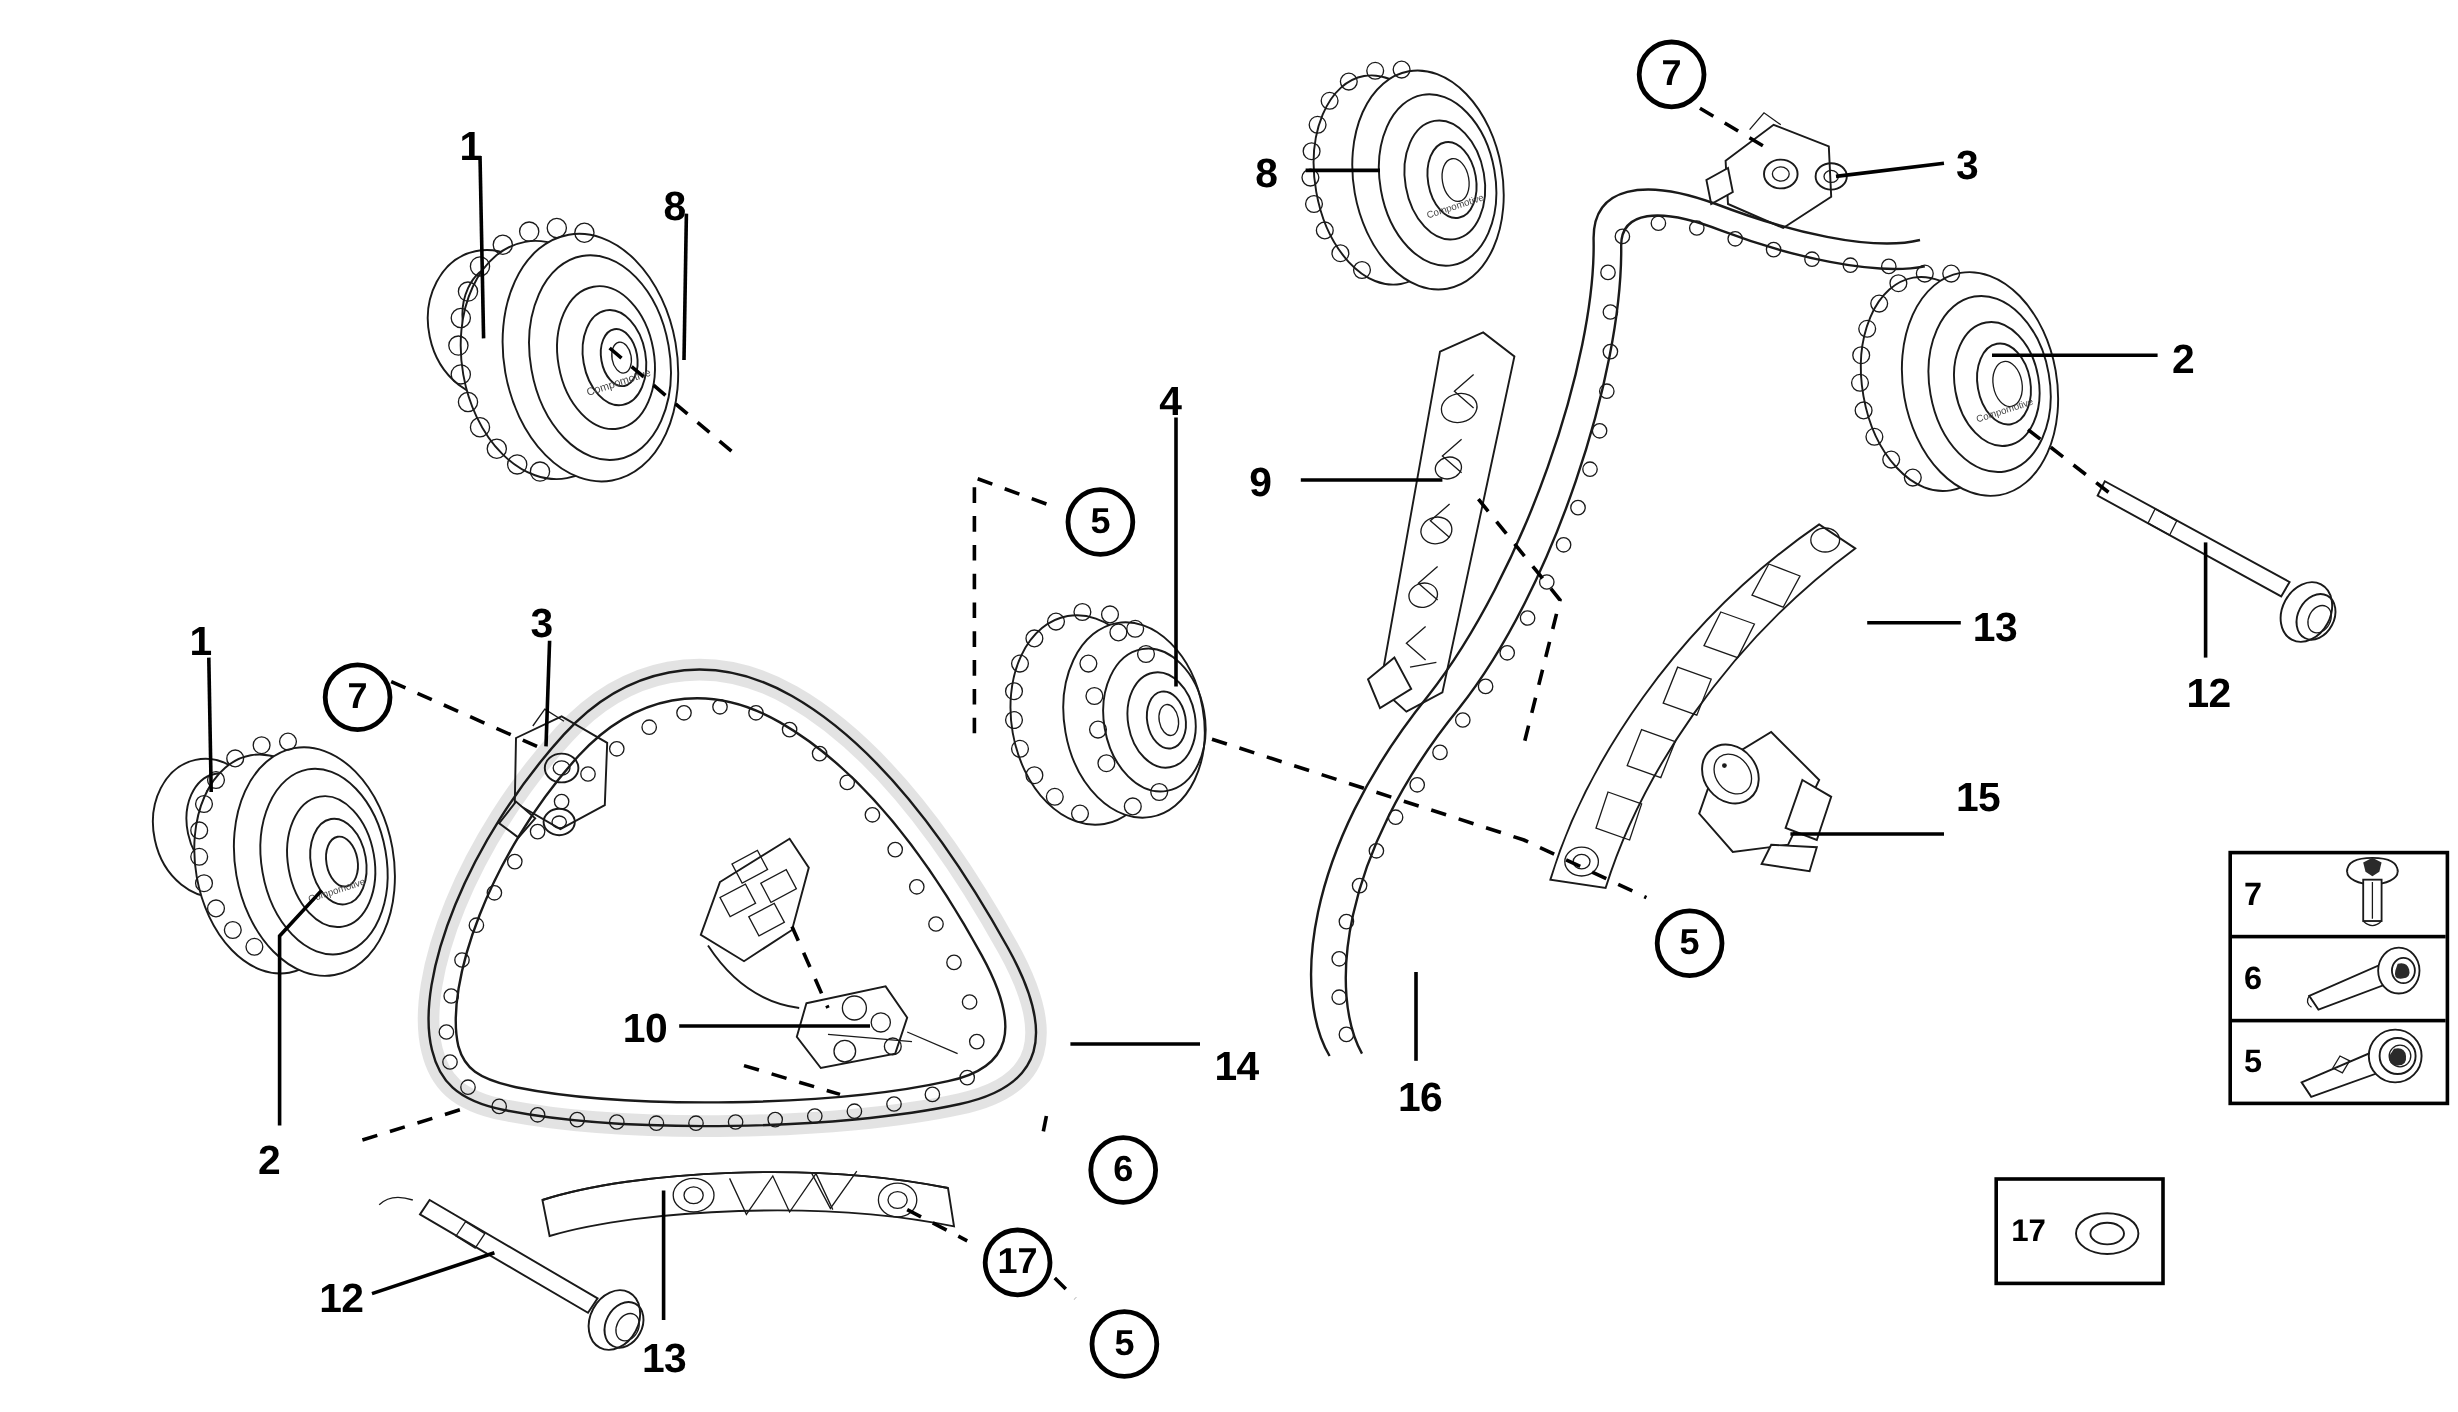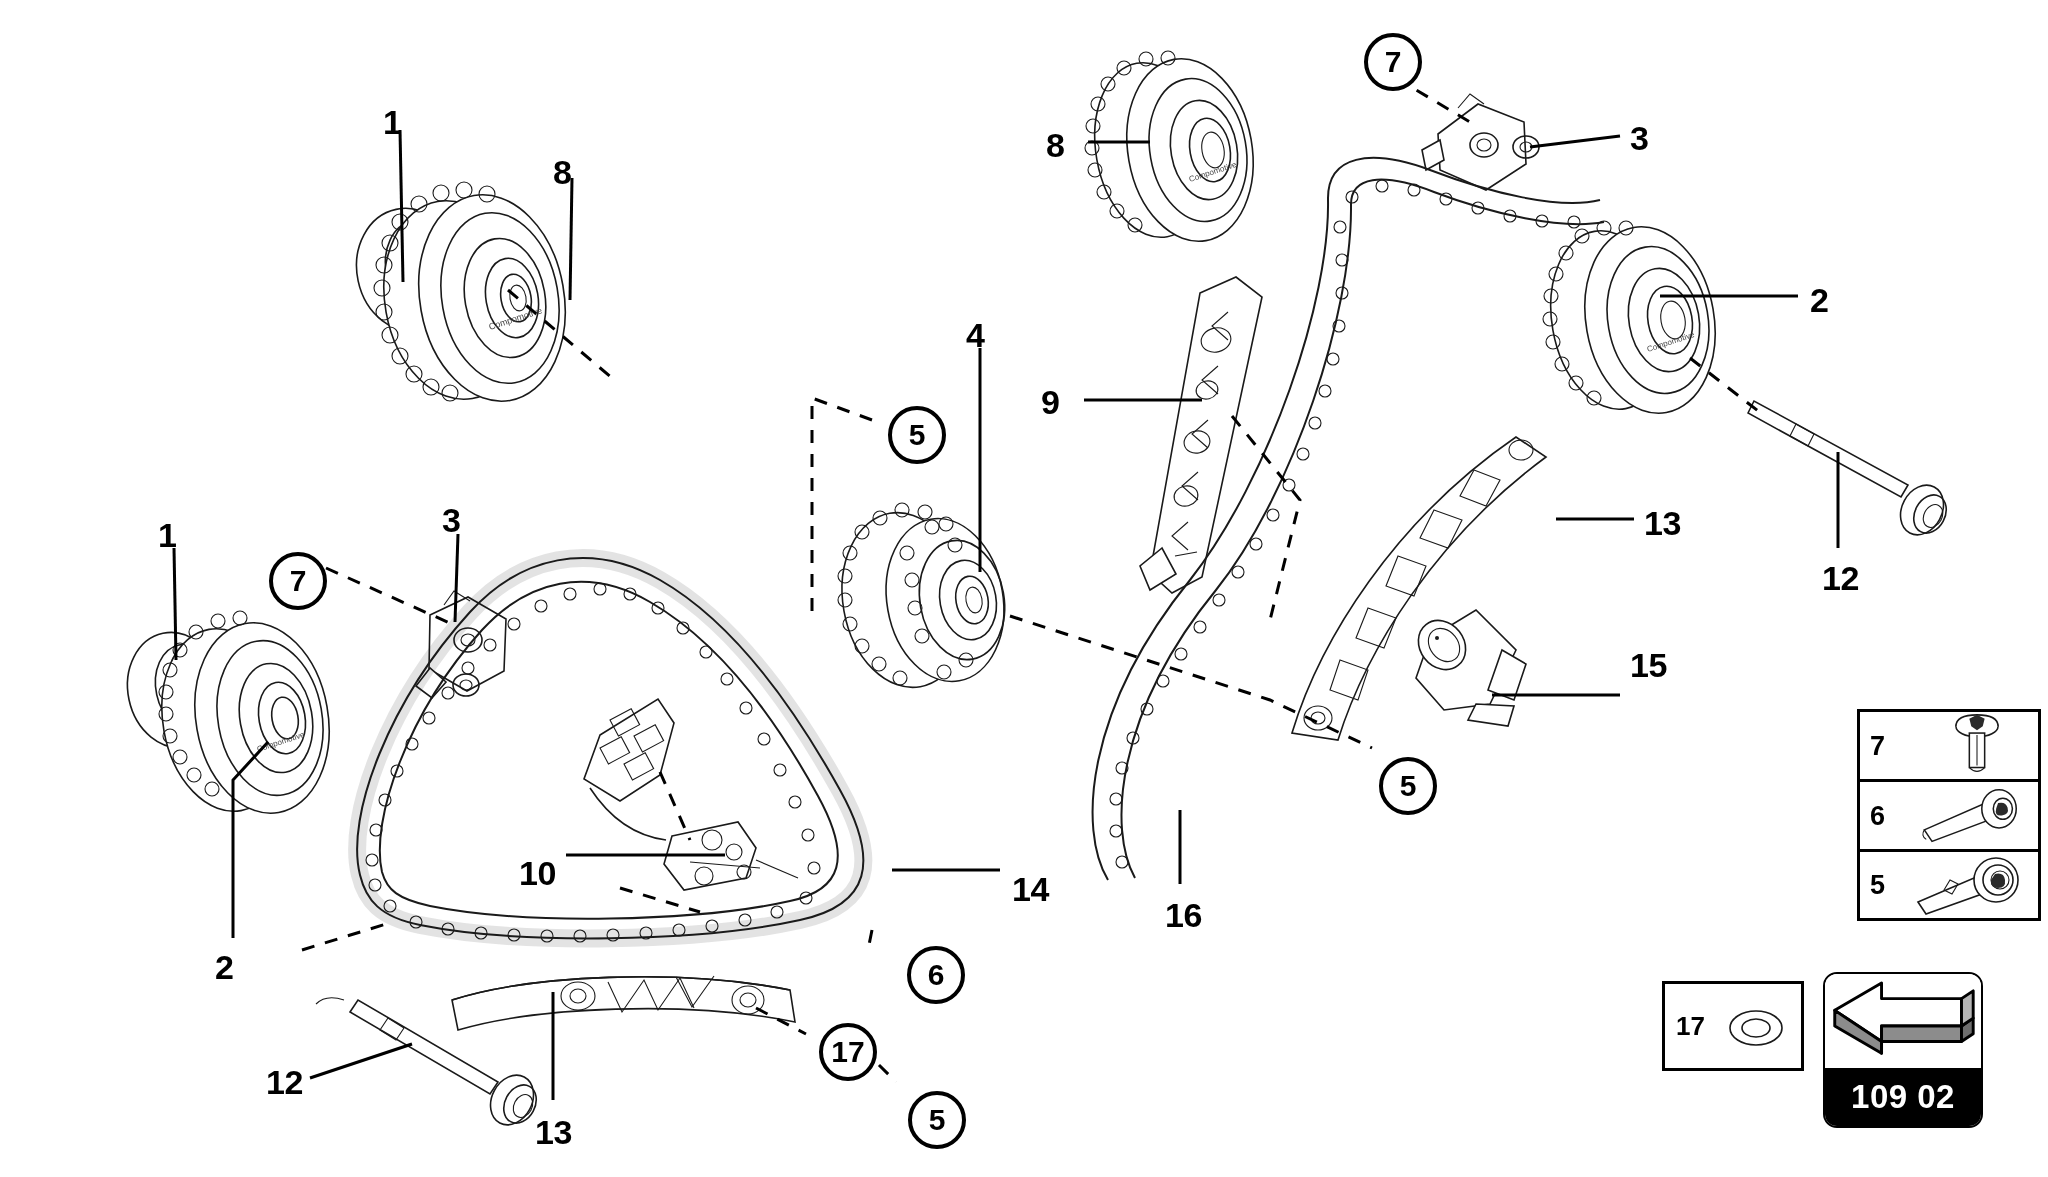--- a/index.html
+++ b/index.html
@@ -533,21 +533,21 @@
     </g>
   </svg>
 
   <div class="callout" style="left:383px; top:105px;">1</div>
   <div class="callout" style="left:553px; top:155px;">8</div>
   <div class="callout" style="left:158px; top:518px;">1</div>
   <div class="callout" style="left:442px; top:503px;">3</div>
   <div class="callout" style="left:215px; top:950px;">2</div>
   <div class="callout" style="left:266px; top:1065px;">12</div>
   <div class="callout" style="left:535px; top:1115px;">13</div>
-  <div class="callout" style="left:519px; top:840px;margin-top:16px;">10</div>
+  <div class="callout" style="left:519px; top:840px;">10</div>
   <div class="callout" style="left:966px; top:318px;">4</div>
   <div class="callout" style="left:1041px; top:385px;">9</div>
   <div class="callout" style="left:1046px; top:128px;">8</div>
   <div class="callout" style="left:1630px; top:121px;">3</div>
   <div class="callout" style="left:1810px; top:283px;">2</div>
   <div class="callout" style="left:1822px; top:561px;">12</div>
   <div class="callout" style="left:1644px; top:506px;">13</div>
   <div class="callout" style="left:1630px; top:648px;text-align:center;">15</div>
   <div class="callout" style="left:1012px; top:856px;margin-top:16px;">14</div>
   <div class="callout" style="left:1165px; top:898px;">16</div>
@@ -600,24 +600,14 @@
   </div>
 
   <div id="washer-box">
     <span class="legend-num">17</span>
     <svg style="position:absolute; left:46px; top:6px; width:90px; height:76px;" viewBox="0 0 90 76">
       <ellipse cx="45" cy="38" rx="26" ry="17" class="tech-fill"></ellipse>
       <ellipse cx="45" cy="38" rx="14" ry="9" class="tech"></ellipse>
     </svg>
   </div>
 
-  <div id="page-badge">
-    <svg class="badge-art" viewBox="0 0 160 100">
-      <path d="M10 36 L58 8 L58 24 L140 24 L140 52 L58 52 L58 68 Z" fill="#ffffff" stroke="#000000" stroke-width="3" stroke-linejoin="round"></path>
-      <path d="M10 36 L10 52 L58 80 L58 68 Z" fill="#8c8c8c" stroke="#000000" stroke-width="3" stroke-linejoin="round"></path>
-      <path d="M58 80 L58 68 L140 68 L140 52 L58 52 Z" fill="#8c8c8c" stroke="#000000" stroke-width="3" stroke-linejoin="round"></path>
-      <path d="M140 52 L140 68 L152 60 L152 44 Z" fill="#6e6e6e" stroke="#000000" stroke-width="3" stroke-linejoin="round"></path>
-      <path d="M140 24 L152 16 L152 44 L140 52 Z" fill="#b5b5b5" stroke="#000000" stroke-width="3" stroke-linejoin="round"></path>
-    </svg>
-    <div class="badge-label">109 02</div>
-  </div>
 
 </div>
 
 </body></html>

